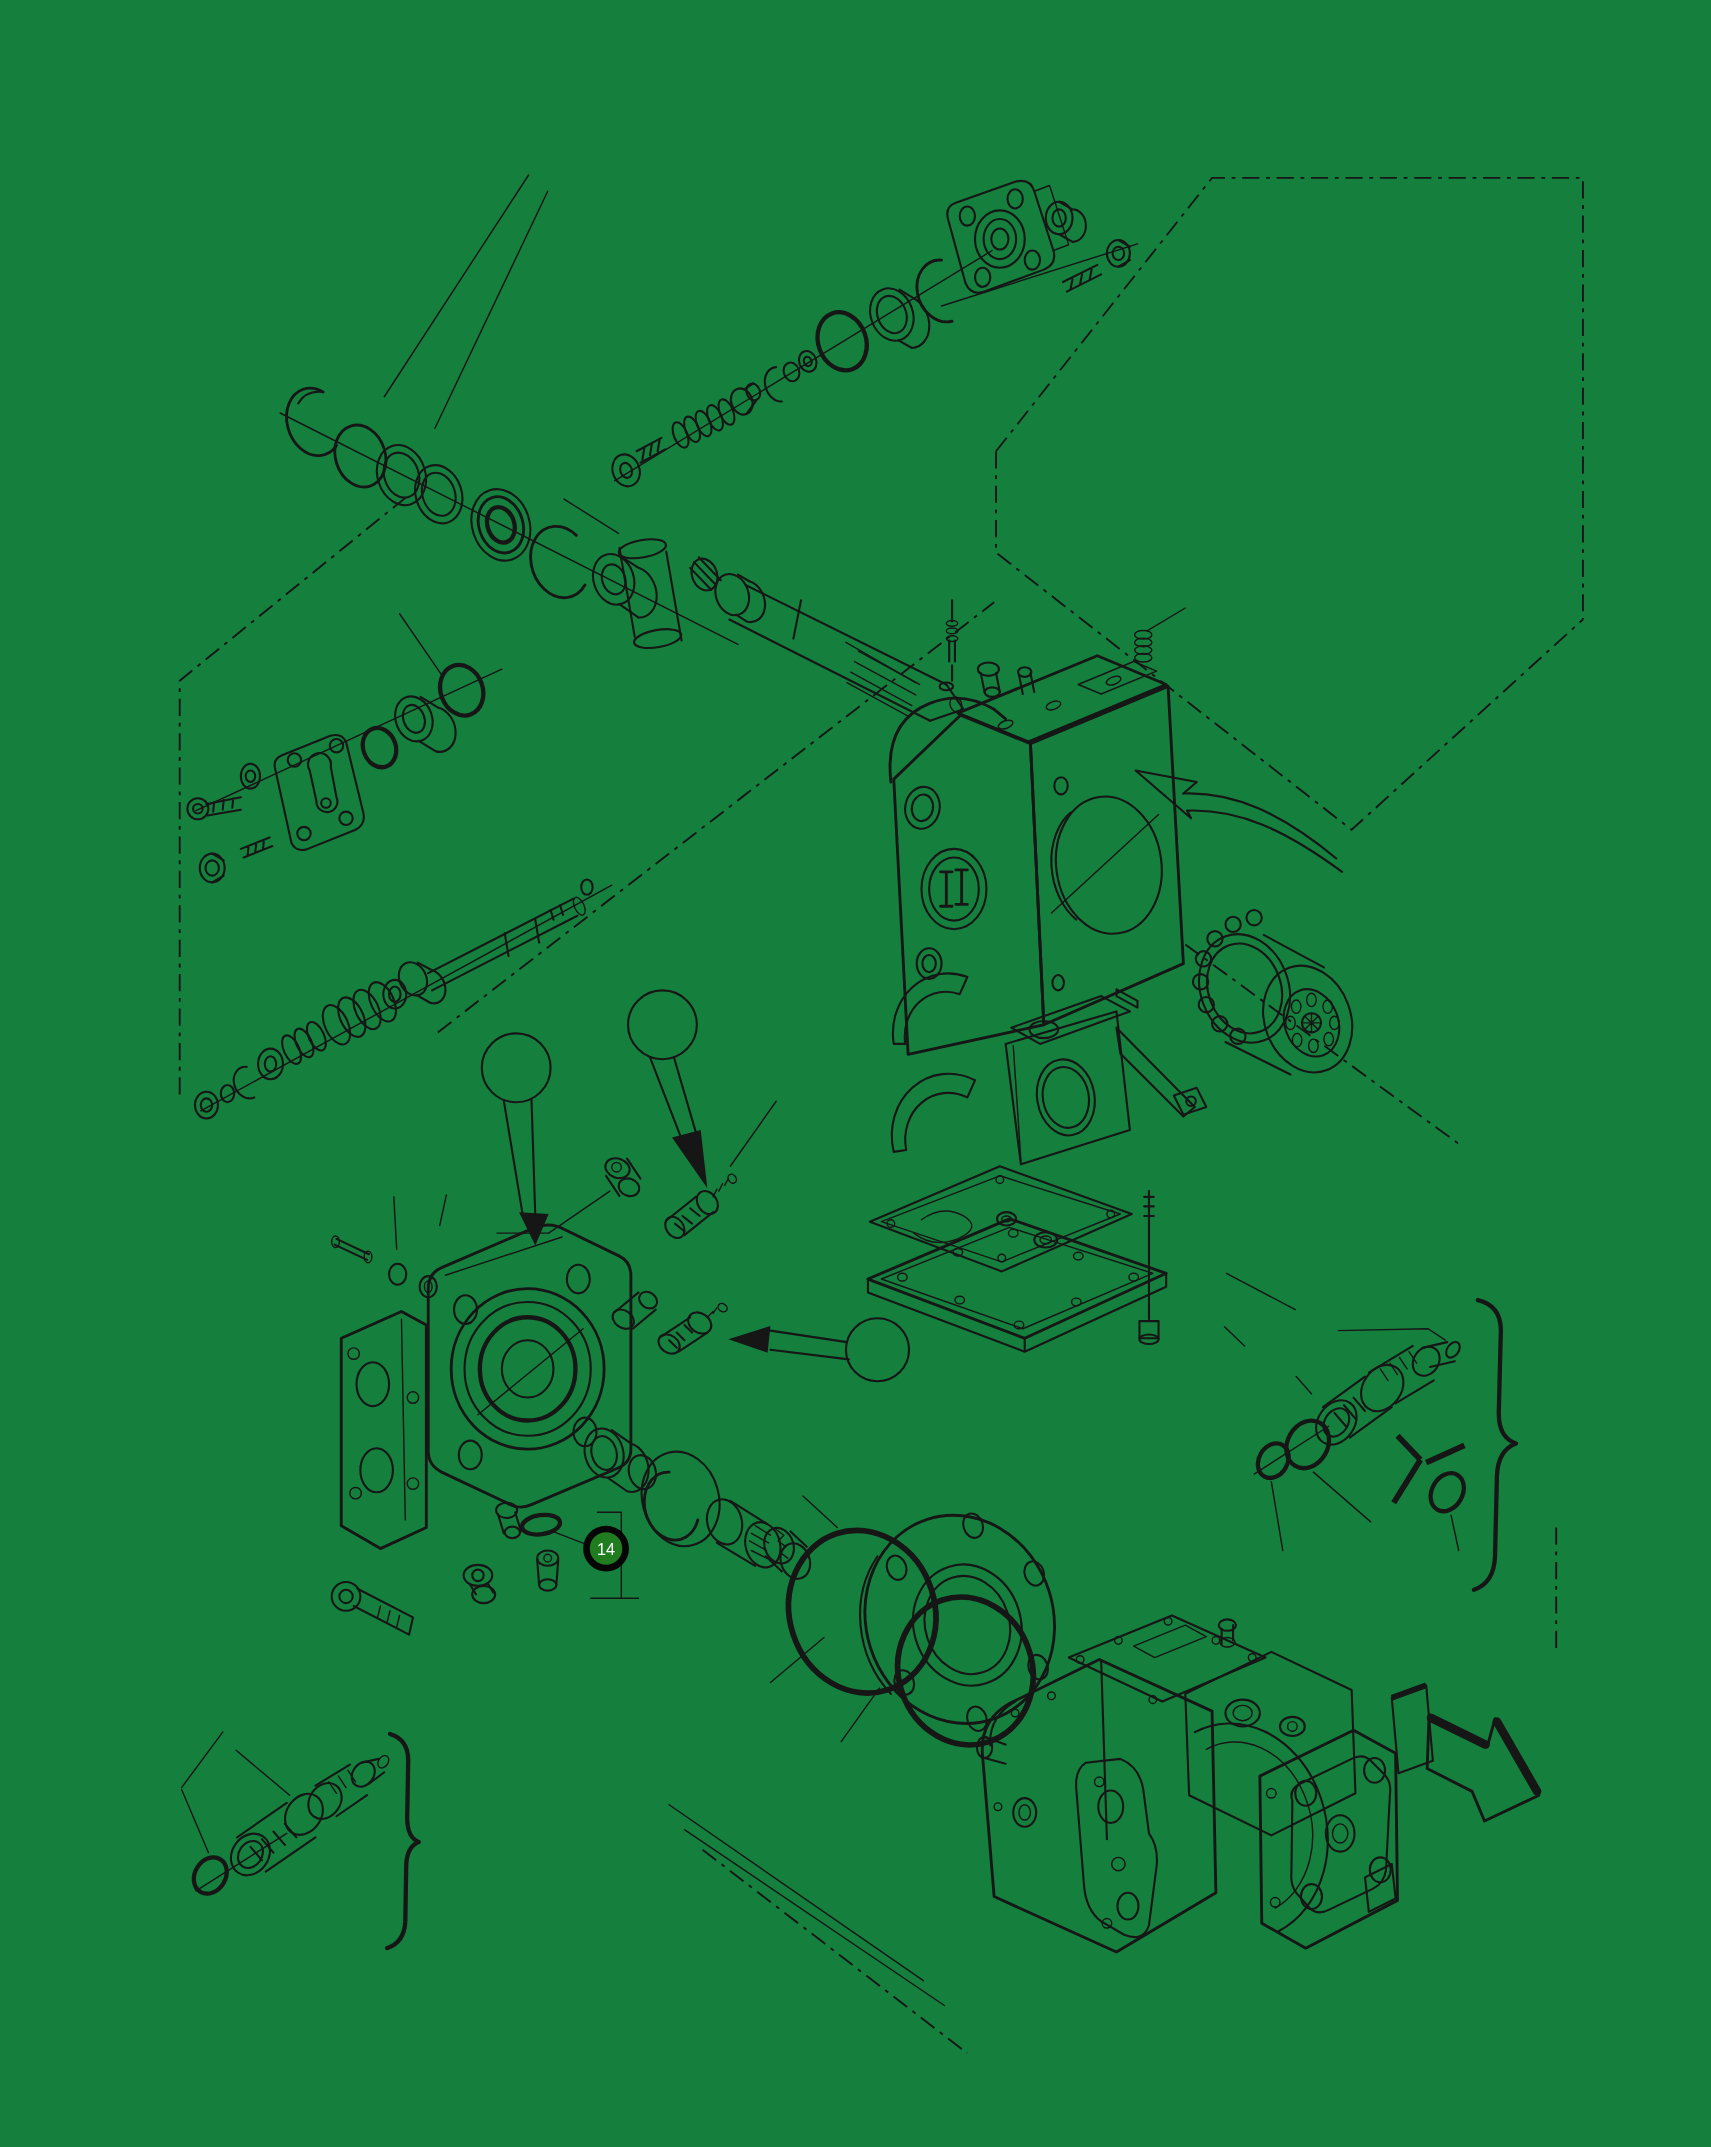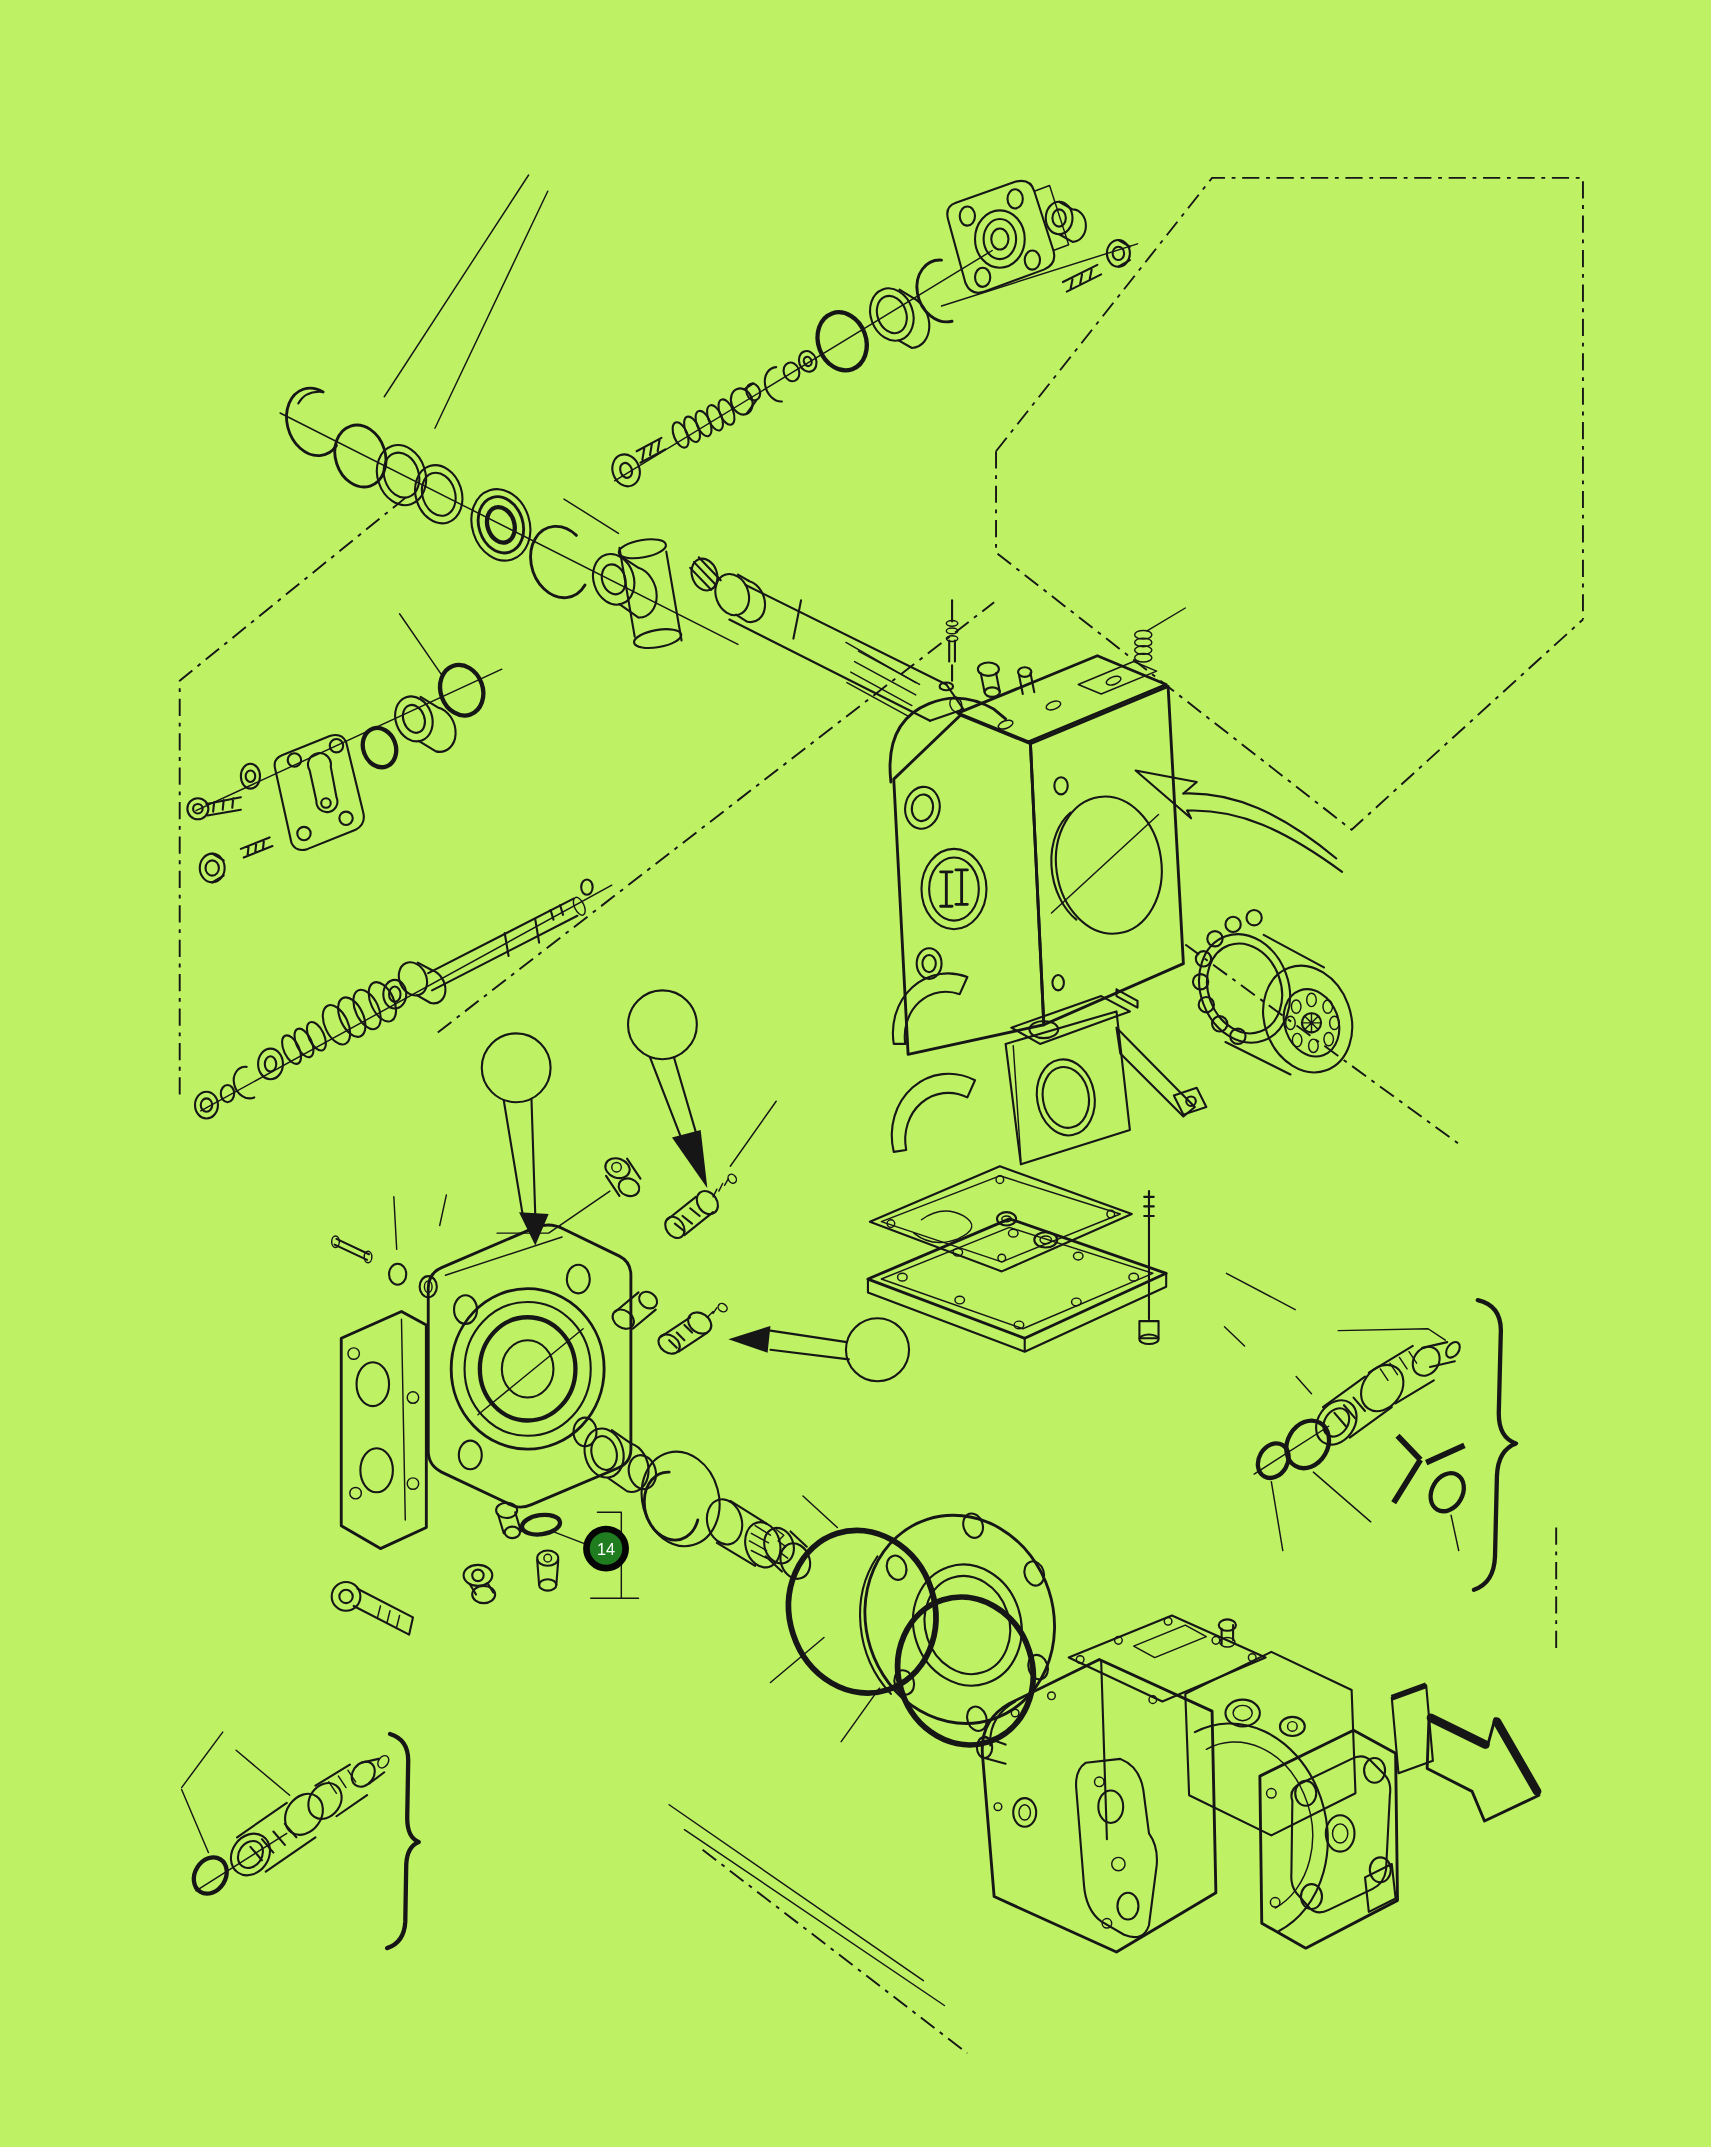--- a/index.html
+++ b/index.html
@@ -1,16 +1,16 @@
 <!DOCTYPE html>
 <html><head>
 <meta charset="utf-8">
 <style>
   html,body{margin:0;padding:0;background:#e8e8e8;}
-  .stage{position:relative;width:1712px;height:2148px;background:#bef264;margin:0 auto;
+  .stage{position:relative;width:1712px;height:2148px;background:#15803d;margin:0 auto;
          font-family:"Liberation Sans", sans-serif;overflow:hidden;}
   svg{position:absolute;inset:0;}
   .ln{fill:none;stroke:#161616;stroke-width:2.2;stroke-linecap:round;stroke-linejoin:round;}
   .tn{stroke-width:1.5;}
   .md{stroke-width:3;}
   .tk{stroke-width:4.5;}
   .xk{stroke-width:6;}
   .dash{fill:none;stroke:#161616;stroke-width:2;stroke-dasharray:18 7 4 7;}
   .blk{fill:#161616;stroke:none;}
   .callout-text{fill:#ffffff;font-family:"Liberation Sans",sans-serif;font-size:17px;

